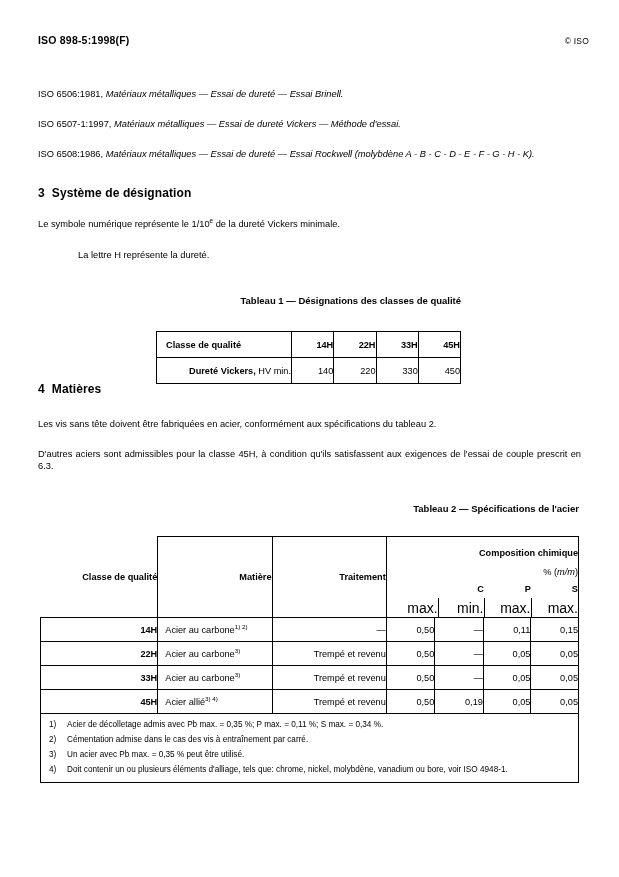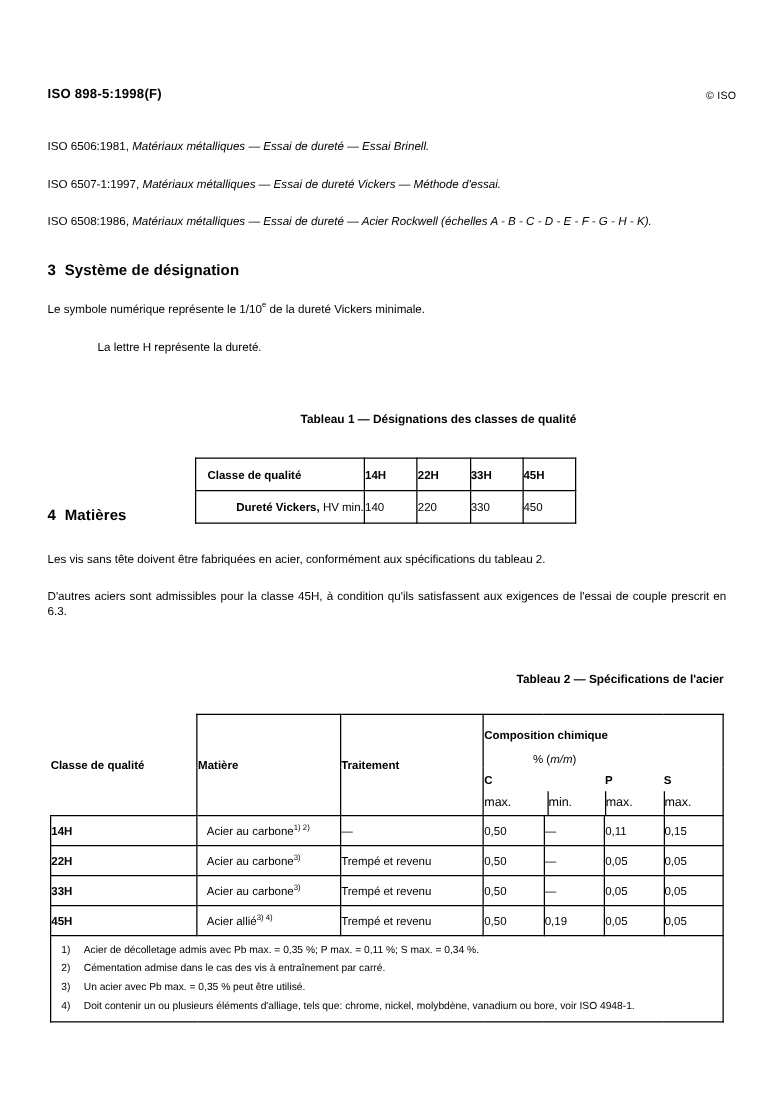--- a/index.html
+++ b/index.html
@@ -14,21 +14,20 @@
     font-family: "Liberation Sans", sans-serif;
     color: #000000;
     -webkit-font-smoothing: antialiased;
   }
   .page {
     position: absolute;
     left: 0; top: 0;
     width: 619px;
     height: 786px;
     overflow: hidden;
-    margin-top: 35px;
   }
 
   
   .runhead {
     position: absolute;
     left: 38px;
     top: 34px;
     right: 30px;
     height: 16px;
   }
@@ -43,21 +42,21 @@
     position: absolute;
     right: 0; top: 2px;
     font-size: 8.5px;
     letter-spacing: 0.2px;
   }
 
   
   .content {
     position: absolute;
     left: 38px;
-    top: 76px;
+    top: 88px;
     width: 543px;
   }
   p.ref {
     margin: 0 0 18px 0;
     font-size: 9.3px;
     line-height: 12px;
   }
   p.ref .it { font-style: italic; }
 
   h2.clause {
@@ -86,21 +85,21 @@
 
   
   table {
     border-collapse: collapse;
     font-size: 9.2px;
   }
   table td, table th {
     border: 1px solid #000000;
     padding: 0;
     font-weight: normal;
-    text-align: left;
+    text-align: right;
     vertical-align: middle;
   }
 
   
   .tbl1-wrap {
     position: absolute;
     left: 156px;
     top: 331px;
     width: 305px;
   }
@@ -145,21 +144,21 @@
     font-size: 9.2px;
     padding-top: 3px;
     padding-left: 39px;
   }
   table.tbl2 .compo-unit i { font-style: italic; }
   table.tbl2 .elem {
     font-weight: bold;
     font-size: 9.2px;
   }
   table.tbl2 .mm {
-    font-size: 10px;
+    font-size: 14px;
   }
   table.tbl2 td.cls {
     font-weight: bold;
     height: 23px;
   }
   table.tbl2 td.mat {
     text-align: left;
     padding-left: 7px;
     height: 23px;
   }
@@ -206,21 +205,21 @@
     <div class="runhead-left">ISO 898-5:1998(F)</div>
     <div class="runhead-right">© ISO</div>
   </div>
 
   <div class="content">
 
     <p class="ref"><span>ISO 6506:1981, </span><span class="it">Matériaux métalliques — Essai de dureté — Essai Brinell.</span></p>
 
     <p class="ref"><span>ISO 6507-1:1997, </span><span class="it">Matériaux métalliques — Essai de dureté Vickers — Méthode d'essai.</span></p>
 
-    <p class="ref"><span>ISO 6508:1986, </span><span class="it">Matériaux métalliques — Essai de dureté — Acier Rockwell (échelles A - B - C - D - E - F - G - H - K).</span></p>
+    <p class="ref"><span>ISO 6508:1986, </span><span class="it">Matériaux métalliques — Essai de dureté — Essai Rockwell (molybdène A - B - C - D - E - F - G - H - K).</span></p>
 
     <h2 class="clause" style="margin-top:26px;"><span class="num">3</span><span>Système de désignation</span></h2>
 
 
     <p class="para" style="margin-top:18px;"><span>Le symbole numérique représente le 1/10</span><sup>e</sup><span> de la dureté Vickers minimale.</span></p>
 
     <p class="para" style="margin-top:18px;padding-left:40px;">La lettre H représente la dureté.</p>
 
     <h2 class="clause" style="margin-top:121px;"><span class="num">4</span><span>Matières</span></h2>
 

